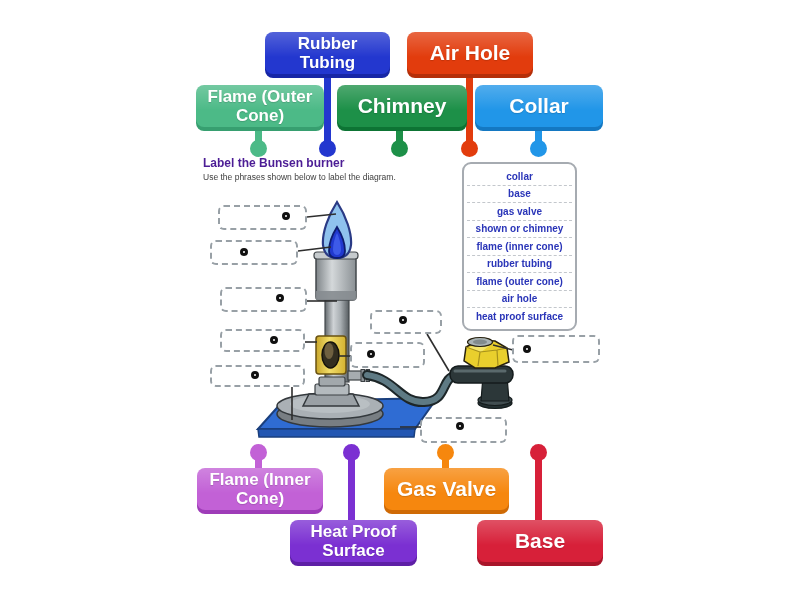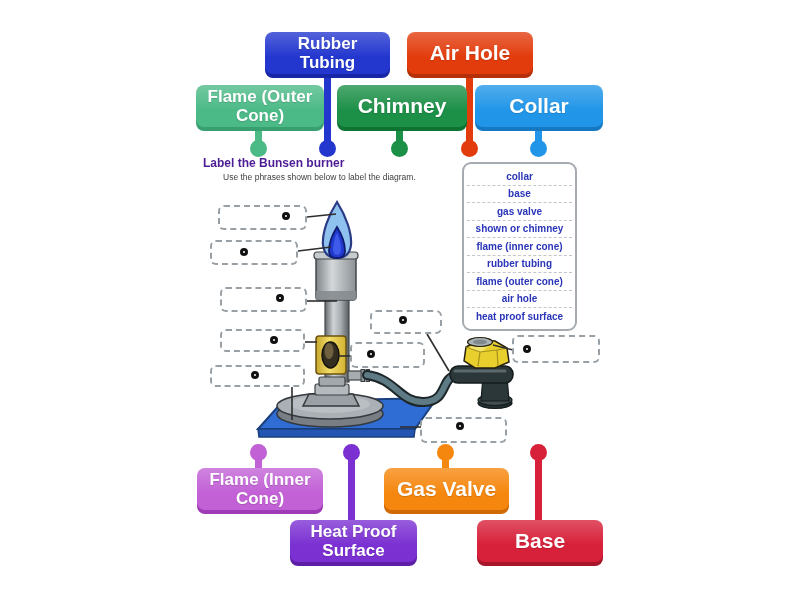--- a/index.html
+++ b/index.html
@@ -6,21 +6,21 @@
   html,body { background:#fff; }
   .stage {
     position:relative; width:800px; height:600px; background:#ffffff;
     font-family:"Liberation Sans", sans-serif; overflow:hidden;
   }
   
   .burner-svg { position:absolute; left:180px; top:140px; z-index:1; }
 
   
   .title { position:absolute; left:203px; top:156px; font-size:12px; font-weight:700; color:#4c1d95; z-index:2; }
-  .subtitle { position:absolute; left:203px; top:172px; font-size:8.5px; color:#3d3d3d; z-index:2;margin-left:20px; }
+  .subtitle { position:absolute; left:203px; top:172px; font-size:8.5px; color:#3d3d3d; z-index:2; }
 
   
   .word-list {
     position:absolute; left:462px; top:162px; width:115px; z-index:2;
     background:#fff; border:2px solid #a6abb1; border-radius:9px; padding:4px 3px;
   }
   .word-item {
     font-size:10px; font-weight:700; color:#2a35b8; text-align:center;
     line-height:12px; padding:2.5px 0 2px; border-bottom:1px dashed #c3c7cc;
   }

